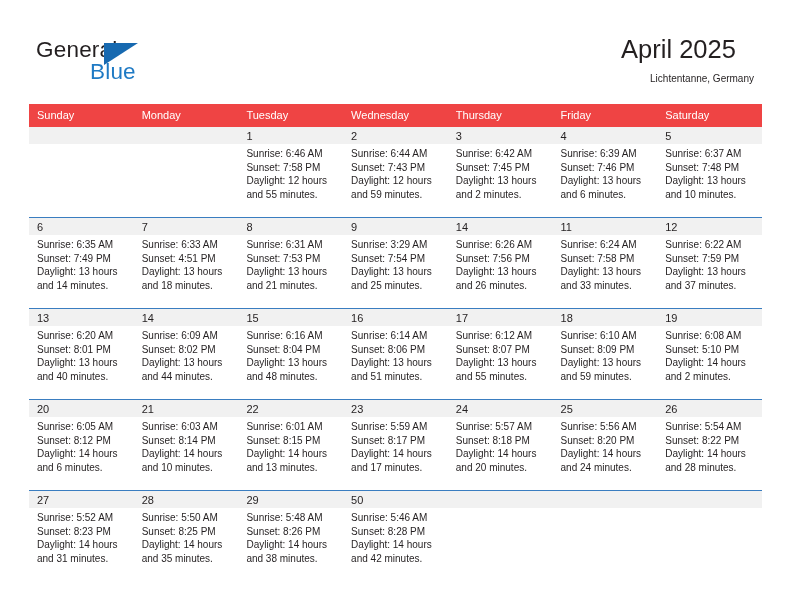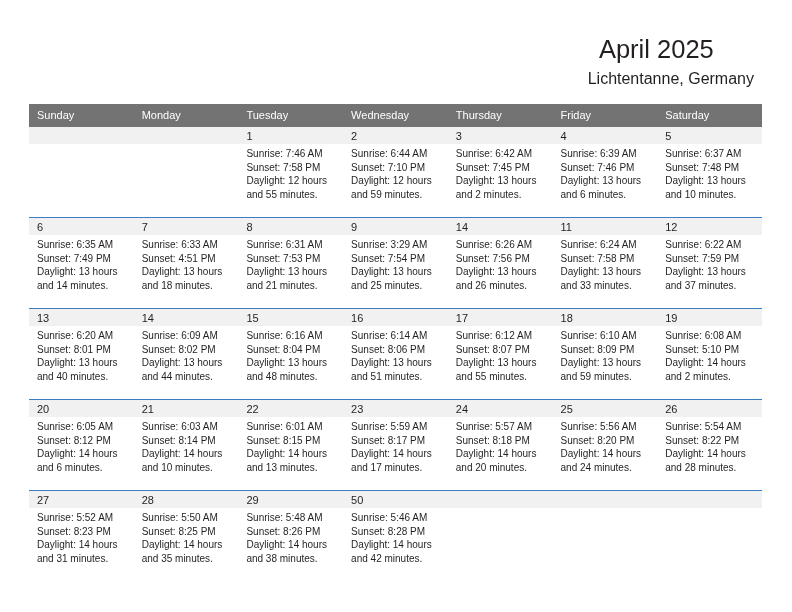--- a/index.html
+++ b/index.html
@@ -63,48 +63,48 @@
     width: 0;
     height: 0;
     border-left: 34px solid #1769b0;
     border-bottom: 22px solid transparent;
   }
 
   .title-block {
     position: absolute;
     right: 38px;
     top: 34px;
-    text-align: center;
+    text-align: left;
   }
   .title {
     font-size: 25.5px;
     color: #231f20;
     line-height: 30px;
     white-space: nowrap;
   }
   .subtitle {
-    font-size: 16px;
+    font-size: 10px;
     color: #231f20;
     line-height: 18px;
     margin-top: 6px;
     white-space: nowrap;
     margin-left: 29px;
   }
 
   
   .cal {
     position: absolute;
     left: 29px;
     top: 104px;
     width: 733px;
     border-collapse: collapse;
     table-layout: fixed;
   }
   .cal th {
-    background: #737373;
+    background: #ef4444;
     color: #ffffff;
     font-weight: normal;
     font-size: 11px;
     text-align: left;
     padding: 5px 0 6px 8px;
     height: 11px;
     border: none;
   }
   .cal td {
     vertical-align: top;
@@ -144,20 +144,25 @@
     white-space: nowrap;
   }
 </style>
 </head>
 <body>
 
 <div class="page">
 
   <div class="top">
 
+    <div class="logo">
+      <span class="logo-general">General</span>
+      <span class="logo-triangle"></span>
+      <span class="logo-blue">Blue</span>
+    </div>
 
     <div class="title-block">
       <div class="title">April 2025</div>
       <div class="subtitle">Lichtentanne, Germany</div>
     </div>
 
   </div>
 
   <table class="cal">
     <thead>
@@ -182,33 +187,33 @@
           <td>
             <div class="daycell blank">
               <div class="daynum-band"></div>
               <div class="details"></div>
             </div>
           </td>
           <td>
             <div class="daycell">
               <div class="daynum-band">1</div>
               <div class="details">
-                <div>Sunrise: 7:46 AM</div>
+                <div>Sunrise: 6:46 AM</div>
                 <div>Sunset: 7:58 PM</div>
                 <div>Daylight: 12 hours</div>
                 <div>and 55 minutes.</div>
               </div>
             </div>
           </td>
           <td>
             <div class="daycell">
               <div class="daynum-band">2</div>
               <div class="details">
                 <div>Sunrise: 6:44 AM</div>
-                <div>Sunset: 7:10 PM</div>
+                <div>Sunset: 7:43 PM</div>
                 <div>Daylight: 12 hours</div>
                 <div>and 59 minutes.</div>
               </div>
             </div>
           </td>
           <td>
             <div class="daycell">
               <div class="daynum-band">3</div>
               <div class="details">
                 <div>Sunrise: 6:42 AM</div>

